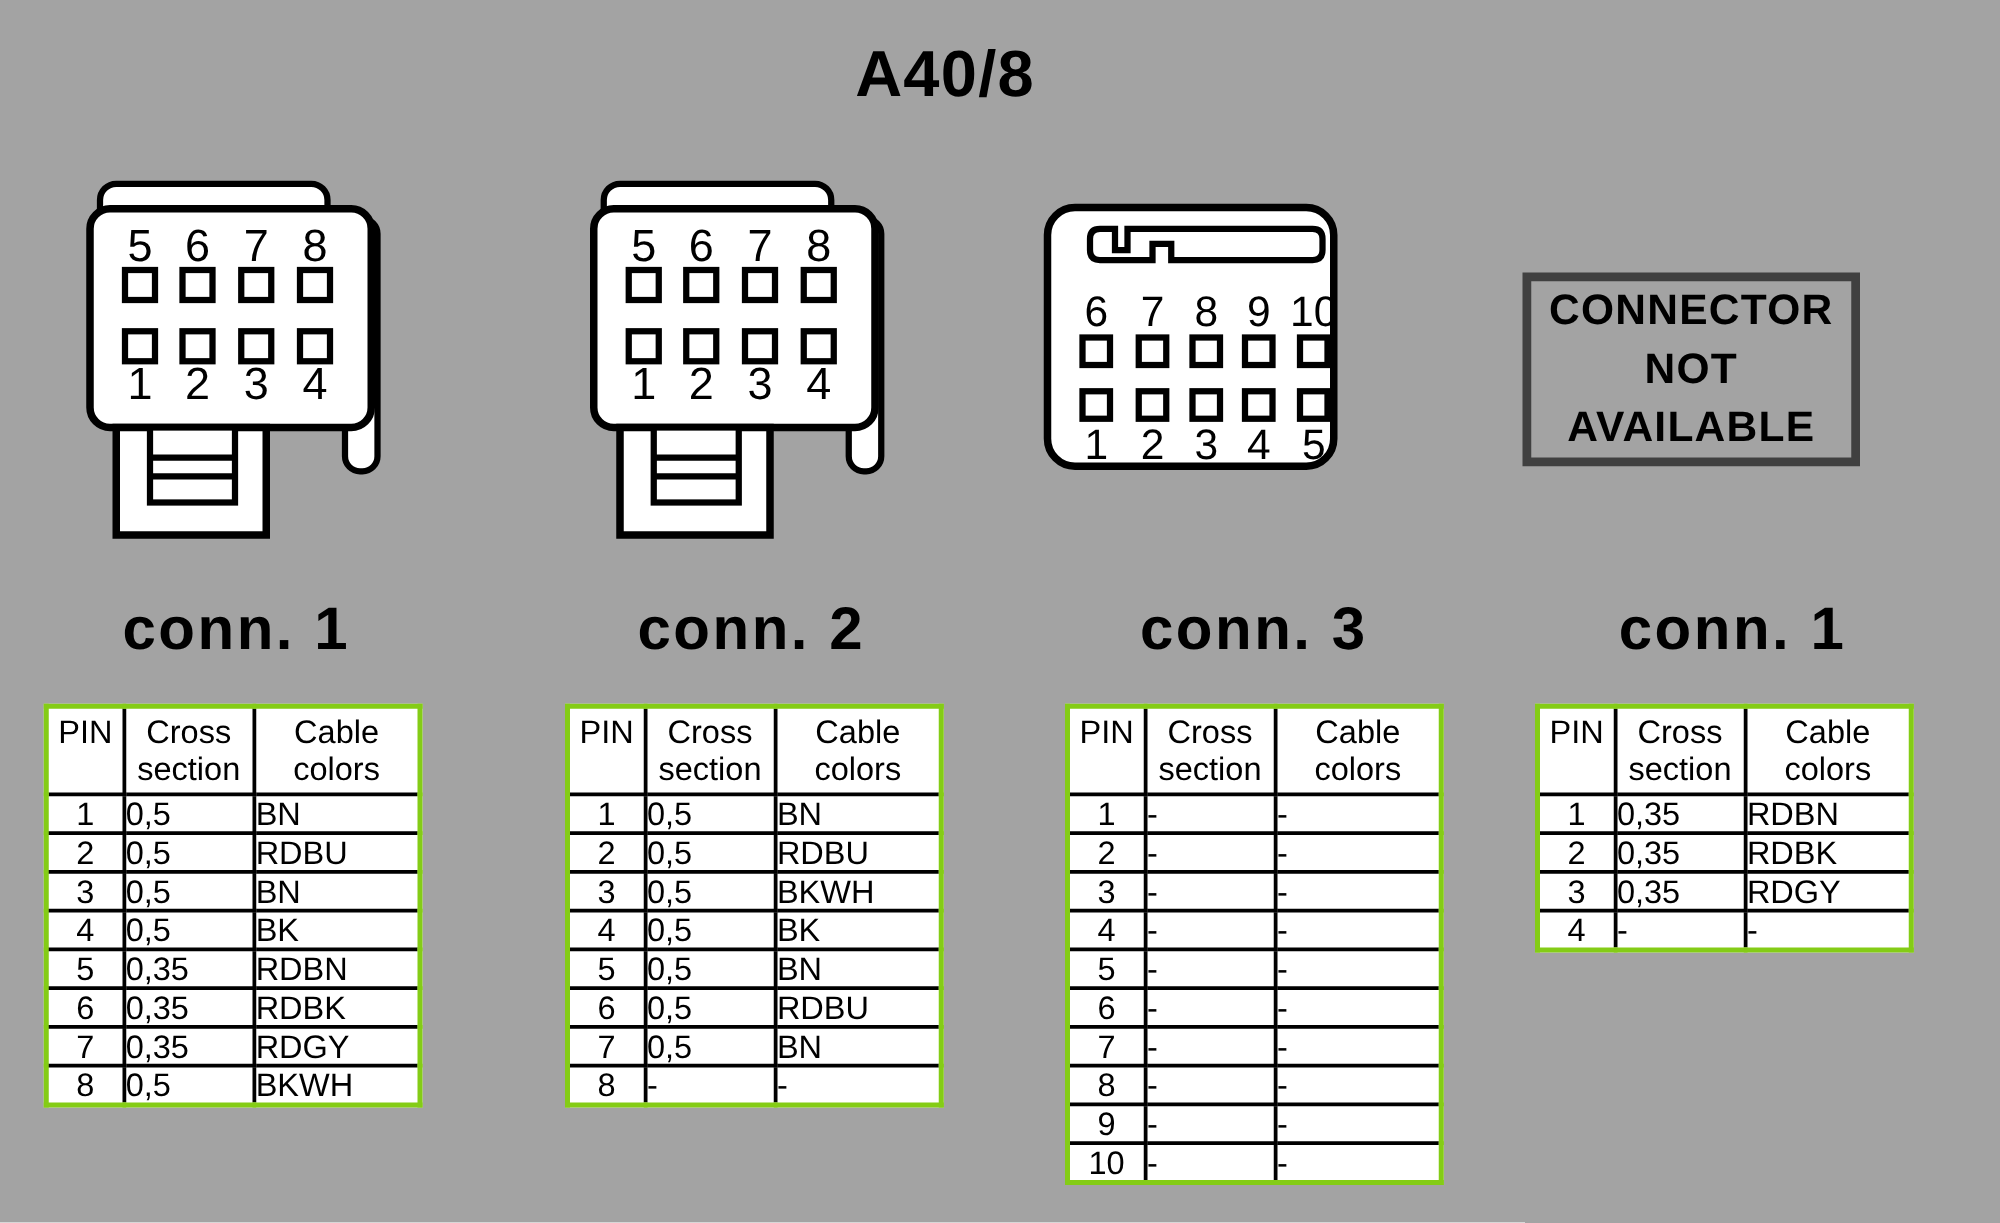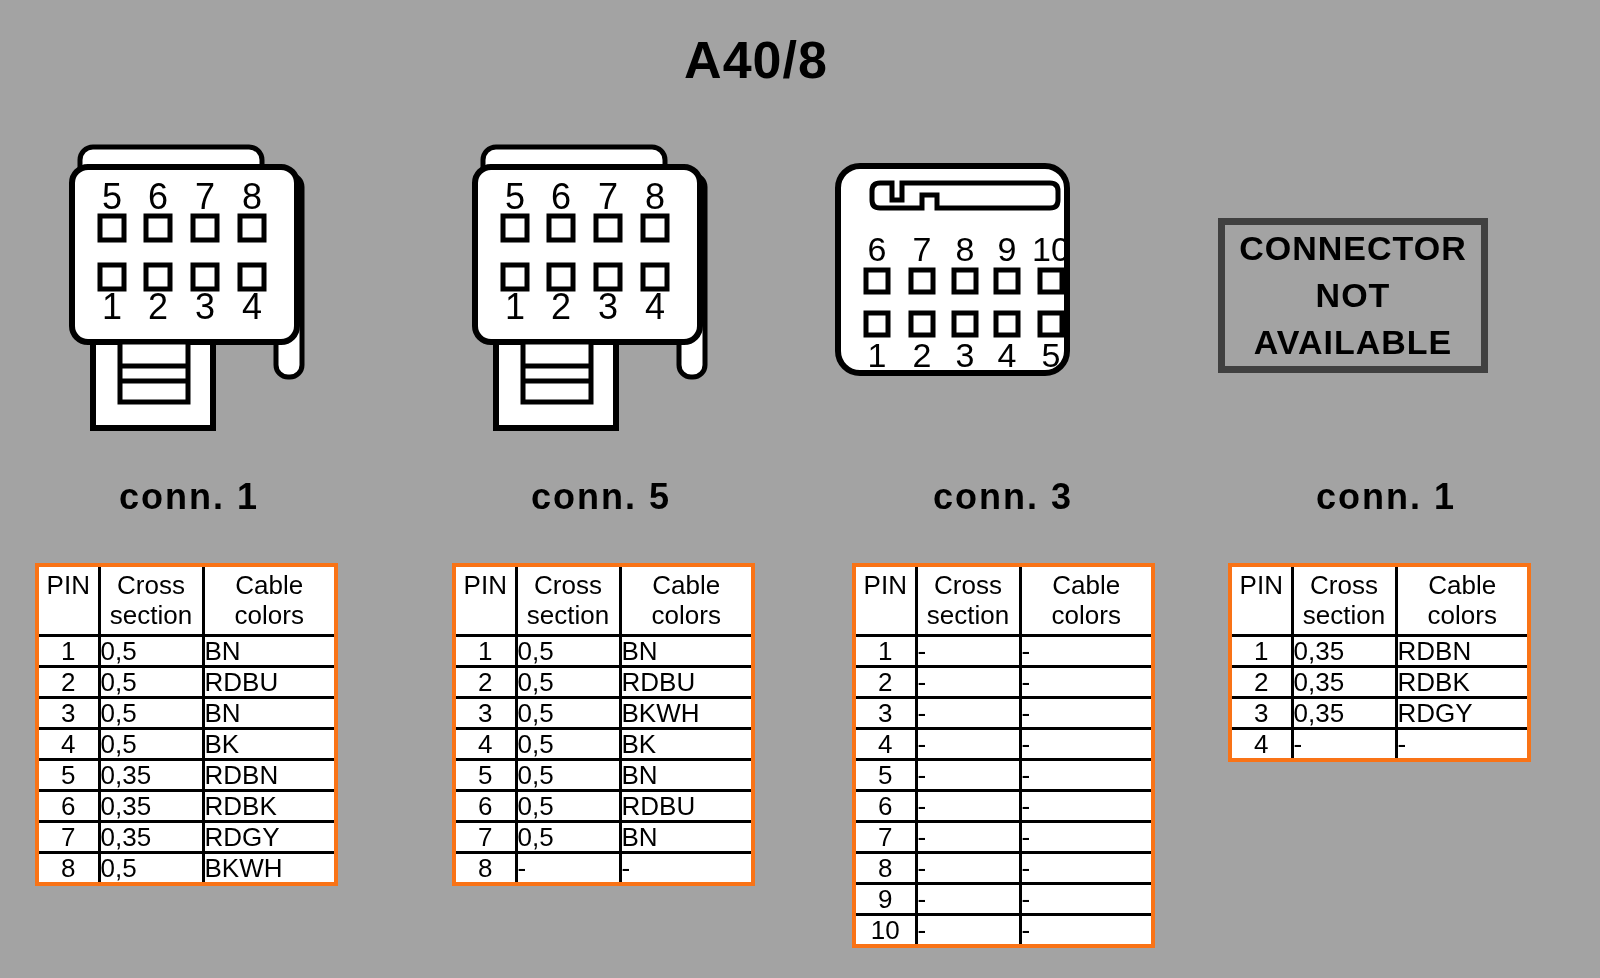--- a/index.html
+++ b/index.html
@@ -24,25 +24,25 @@
     border:7px solid #404040; box-sizing:border-box;
     display:flex; align-items:center; justify-content:center;margin-top:42px;
   }
   .na-box span {
     font-size:34px; font-weight:bold; letter-spacing:1px; line-height:47px;
     text-align:center; white-space:pre-line;
   }
 
   .conn-label {
     position:absolute; top:476px; transform:translateX(-50%);
-    font-size:36px; font-weight:bold; letter-spacing:2px; white-space:nowrap;
+    font-size:48px; font-weight:bold; letter-spacing:2px; white-space:nowrap;
   }
 
   table.pin-table {
-    position:absolute; border-collapse:collapse; border:4px solid #f97316;
+    position:absolute; border-collapse:collapse; border:4px solid #84cc16;
     table-layout:fixed; background:#fff;
   }
   table.pin-table th, table.pin-table td {
     border:3px solid #000; font-size:26px; font-weight:normal;
     padding:0; overflow:hidden;
   }
   table.pin-table th {
     height:64px; vertical-align:top; text-align:center;
     padding-top:3px; line-height:30px; white-space:pre-line;
   }
@@ -135,21 +135,21 @@
     <text class="pnum3" x="217" y="205">5</text>
   </svg>
 
   <div class="na-box">
     <span>CONNECTOR
 NOT
 AVAILABLE</span>
   </div>
 
   <div class="conn-label" style="left:189px;">conn. 1</div>
-  <div class="conn-label" style="left:601px;">conn. 5</div>
+  <div class="conn-label" style="left:601px;">conn. 2</div>
   <div class="conn-label" style="left:1003px;">conn. 3</div>
   <div class="conn-label" style="left:1386px;">conn. 1</div>
 
   <table class="pin-table" style="left:35px; top:563px;">
     <colgroup>
         <col class="w-pin">
         <col class="w-cross">
         <col class="w-cable">
       </colgroup>
     <thead>

